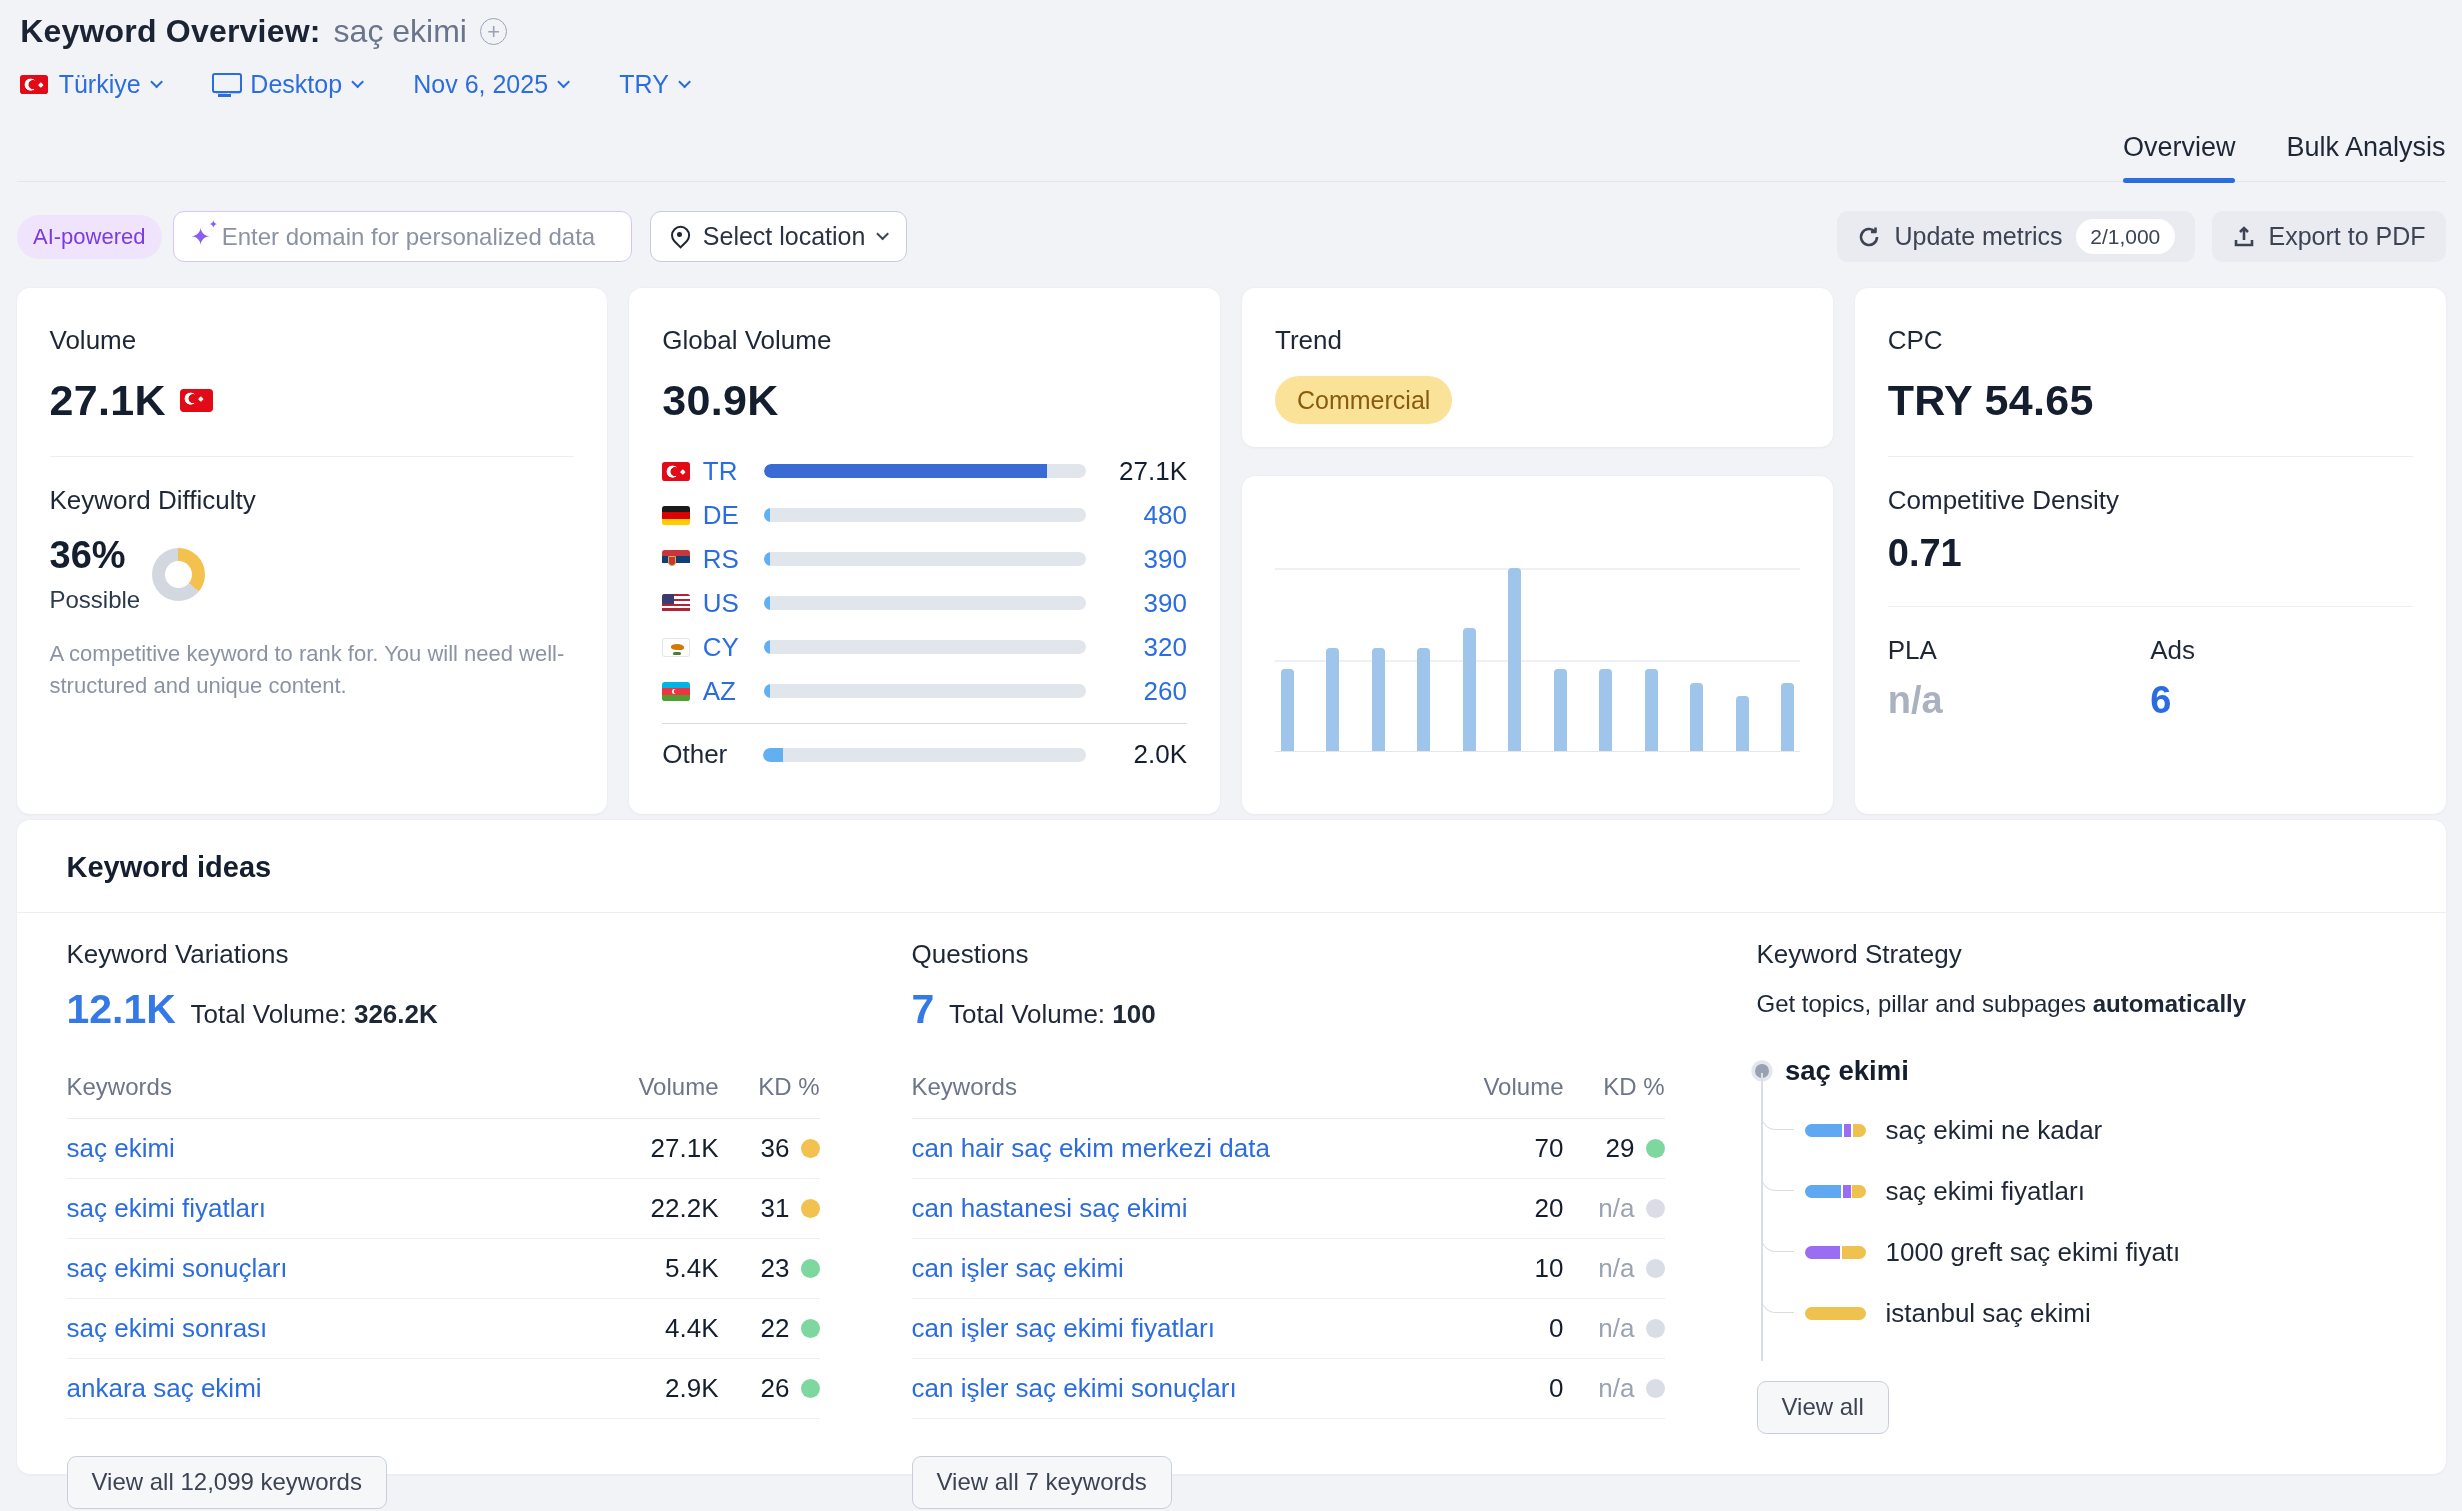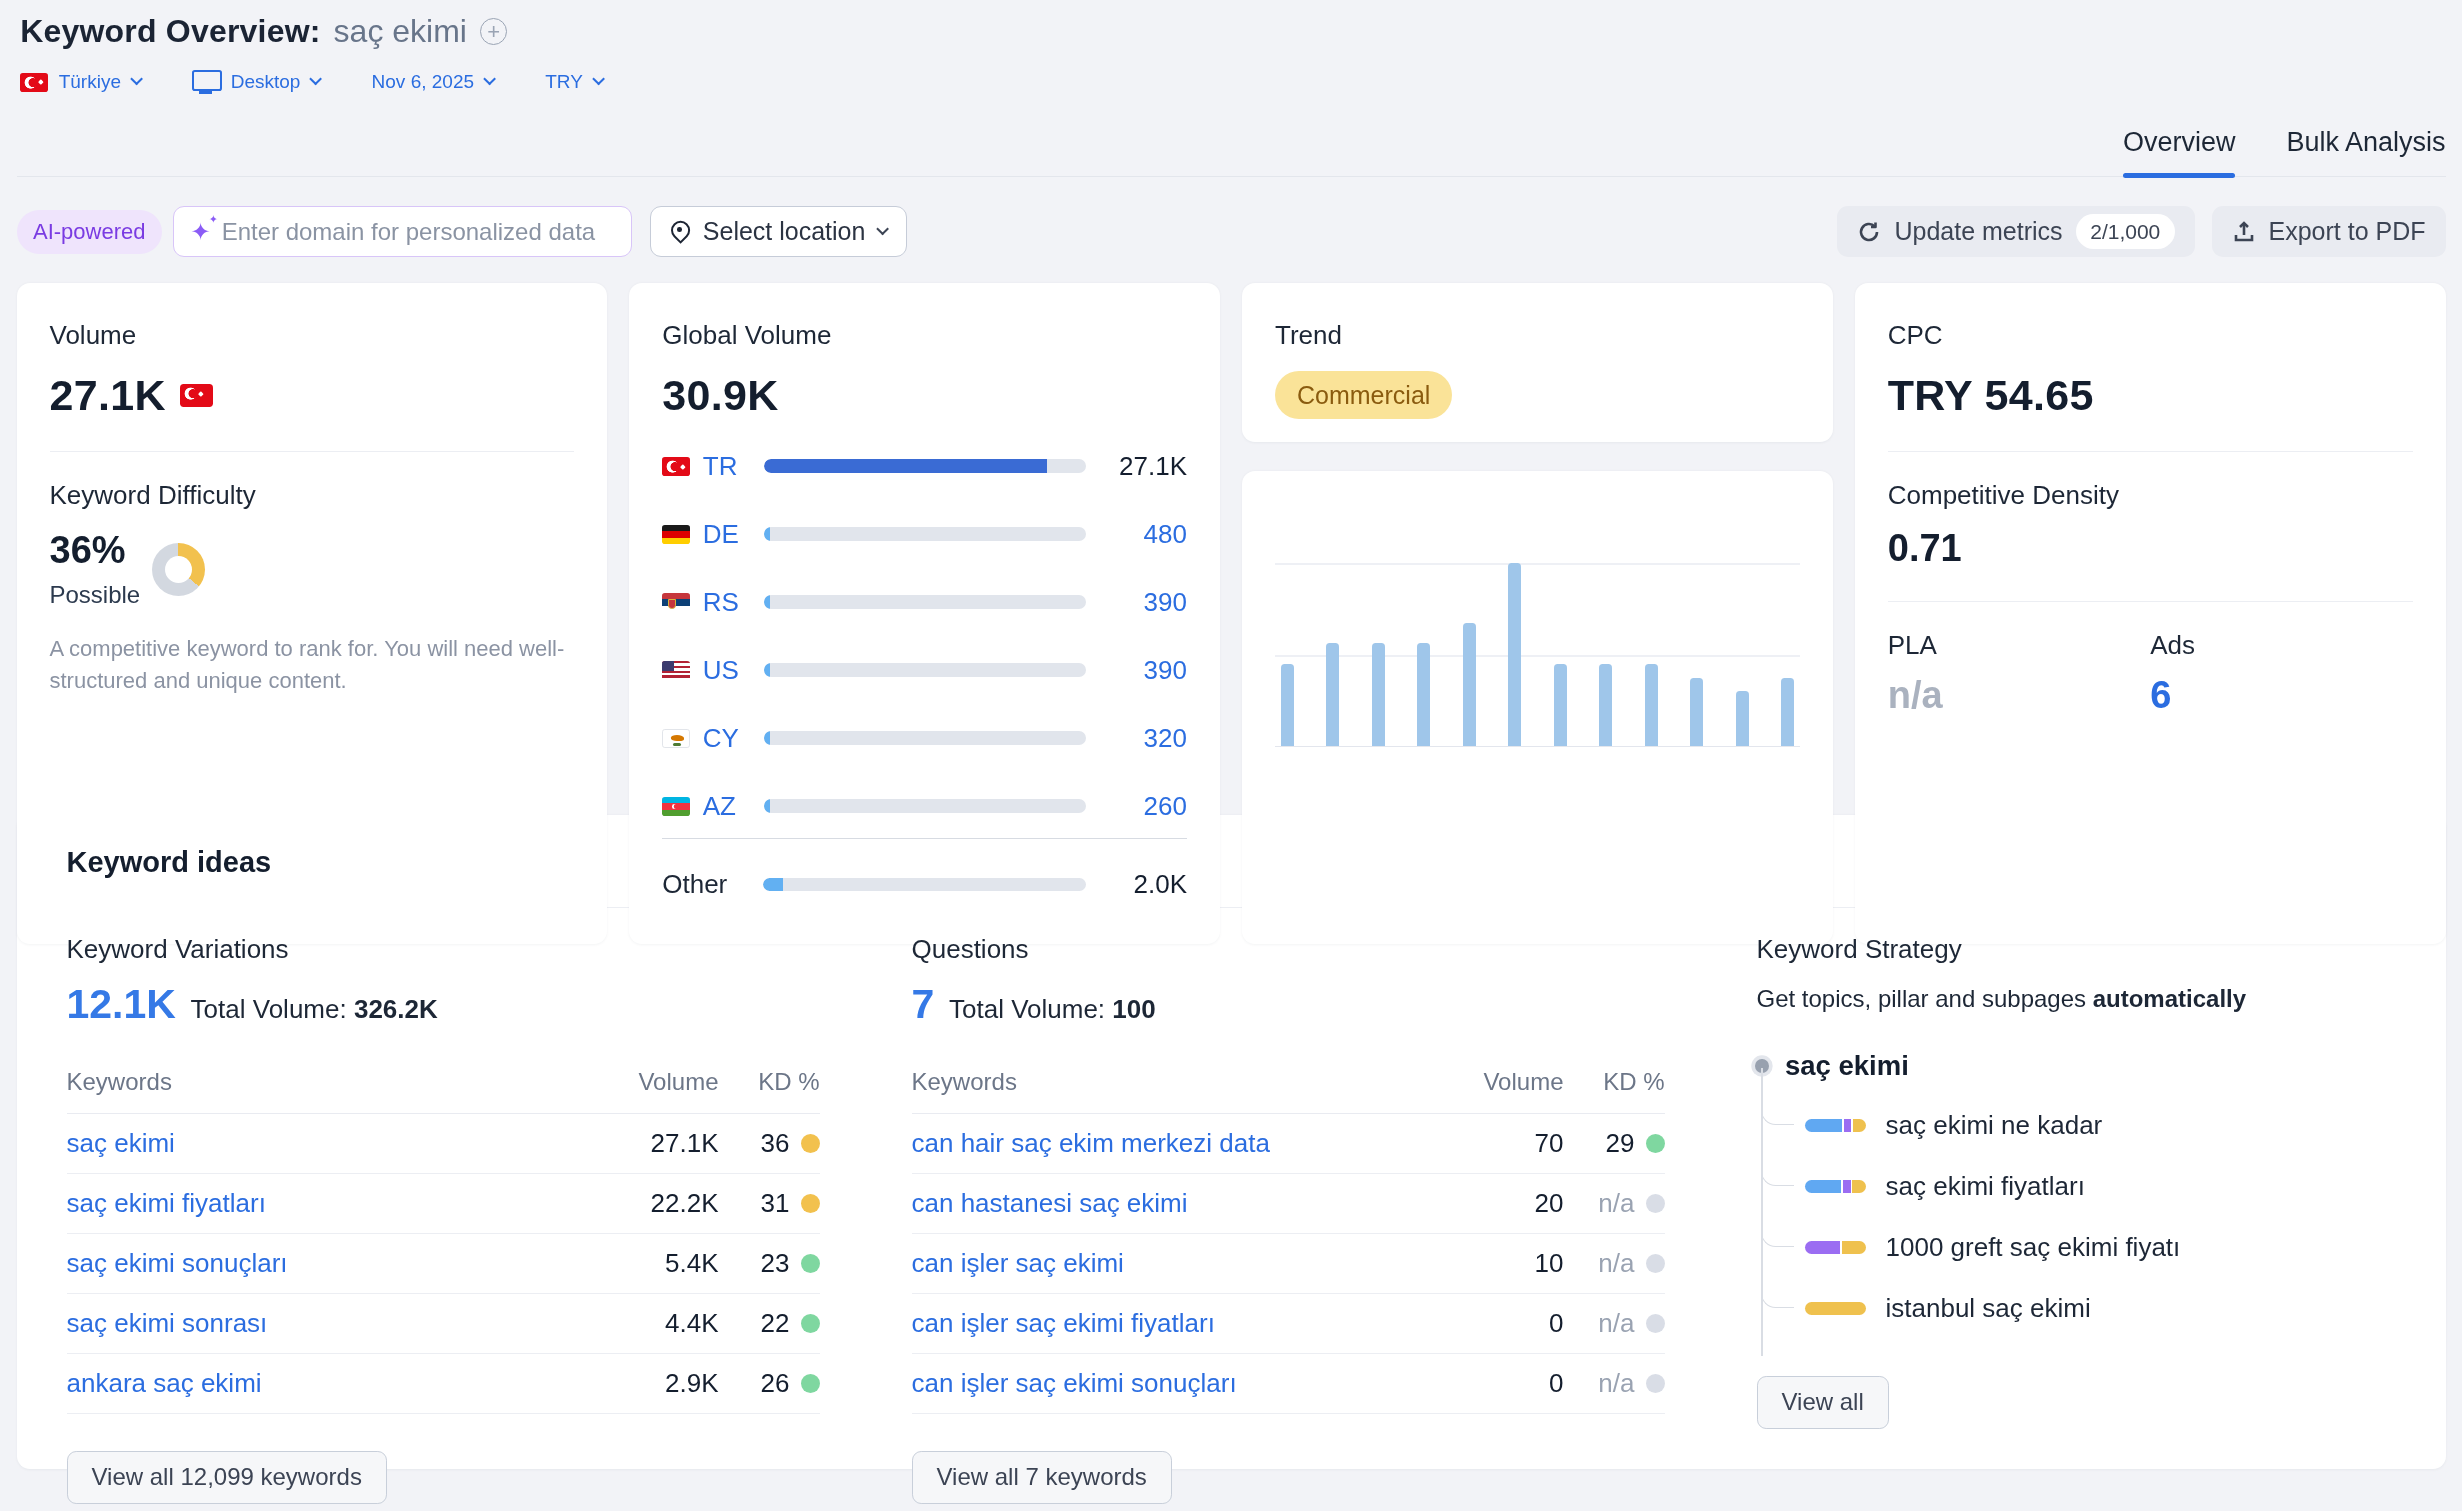--- a/index.html
+++ b/index.html
@@ -6,21 +6,21 @@
   body { font-family:"Liberation Sans", sans-serif; background:#f2f3f7; }
   .page { width:2462px; height:1511px; background:#f2f3f7; padding:13px 16.5px 0 16.5px; overflow:hidden; position:relative; }
 
   
   .title-row { display:flex; align-items:center; gap:13px; padding-left:3.7px; }
   .title-row h1 { font-size:32px; font-weight:bold; color:#1b2434; letter-spacing:0.2px; }
   .title-kw { font-size:32px; font-weight:400; color:#68758a; }
   .plus-circle { width:27.5px; height:27.5px; border:1.8px solid #9aa4b4; border-radius:50%; color:#9aa4b4;
     display:inline-flex; align-items:center; justify-content:center; font-size:22px; line-height:1; cursor:pointer; }
   .filter-row { display:flex; align-items:center; gap:51px; margin-top:20px; padding-left:3.7px; }
-  .filter-item { display:inline-flex; align-items:center; gap:11px; color:#2b6de0; font-size:19px; cursor:pointer; }
+  .filter-item { display:inline-flex; align-items:center; gap:11px; color:#2b6de0; font-size:25px; cursor:pointer; }
   .chev { width:9.2px; height:9.2px; border-right:2.8px solid currentColor; border-bottom:2.8px solid currentColor;
     transform:rotate(45deg) translate(-1.8px,-1.8px); display:inline-block; }
   .chev.dark { color:#3c4454; }
 
   
   .flag { display:inline-block; width:27.5px; height:19px; border-radius:2.8px; position:relative; overflow:hidden; flex:none; }
   .flag-tr { background:radial-gradient(circle at 13px 9.6px, #e30a17 0 4.2px, transparent 4.8px),
              radial-gradient(circle at 10.6px 9.6px, #fff 0 5.7px, transparent 6.3px), #e30a17; }
   .flag-tr::after{ content:""; position:absolute; left:18.4px; top:7.8px; width:3.7px; height:3.7px; background:#fff; border-radius:0.9px; transform:rotate(45deg);}
   .flag-de { background:linear-gradient(#1a1a1a 0 33%, #dd0000 33% 66%, #ffce00 66%); }
@@ -75,21 +75,21 @@
   .card-divider { border:none; border-top:1.8px solid #eceef3; margin:31px 0 27.5px 0; }
 
   .kd-row { display:flex; align-items:center; gap:12px; margin-top:18.4px; }
   .kd-pct { font-size:38px; font-weight:bold; color:#141e2e; }
   .kd-level { font-size:24px; color:#2c3a4e; margin-top:9.2px; }
   .kd-donut { width:53px; height:53px; border-radius:50%; background:conic-gradient(#f2c14e 0 36%, #d3d8e0 0); position:relative; }
   .kd-donut::after { content:""; position:absolute; inset:13px; background:#fff; border-radius:50%; }
   .kd-desc { font-size:22px; color:#8b93a3; line-height:32px; margin-top:24px; }
 
   .gv-rows { margin-top:24px; }
-  .gv-row { display:flex; align-items:center; height:44px; gap:13px;margin-top:24px; }
+  .gv-row { display:flex; align-items:center; height:44px; gap:13px; }
   .gv-code { font-size:26px; color:#2b6de0; width:48px; cursor:pointer; }
   .gv-other-label { font-size:26px; color:#1d2736; width:88px; }
   .gv-track { flex:1; height:13.8px; background:#e1e5ec; border-radius:7.3px; overflow:hidden; }
   .gv-fill { height:100%; border-radius:7.3px 0 0 7.3px; }
   .gv-fill.dark { background:#3a6bd4; }
   .gv-fill.light { background:#62b0f2; }
   .gv-val { width:88px; text-align:right; font-size:26px; }
   .gv-val.blue { color:#2b6de0; cursor:pointer; }
   .gv-val.dark { color:#141e2e; }
   .gv-divider { border:none; border-top:1.8px solid #d7dbe2; margin:9.2px 0; }

